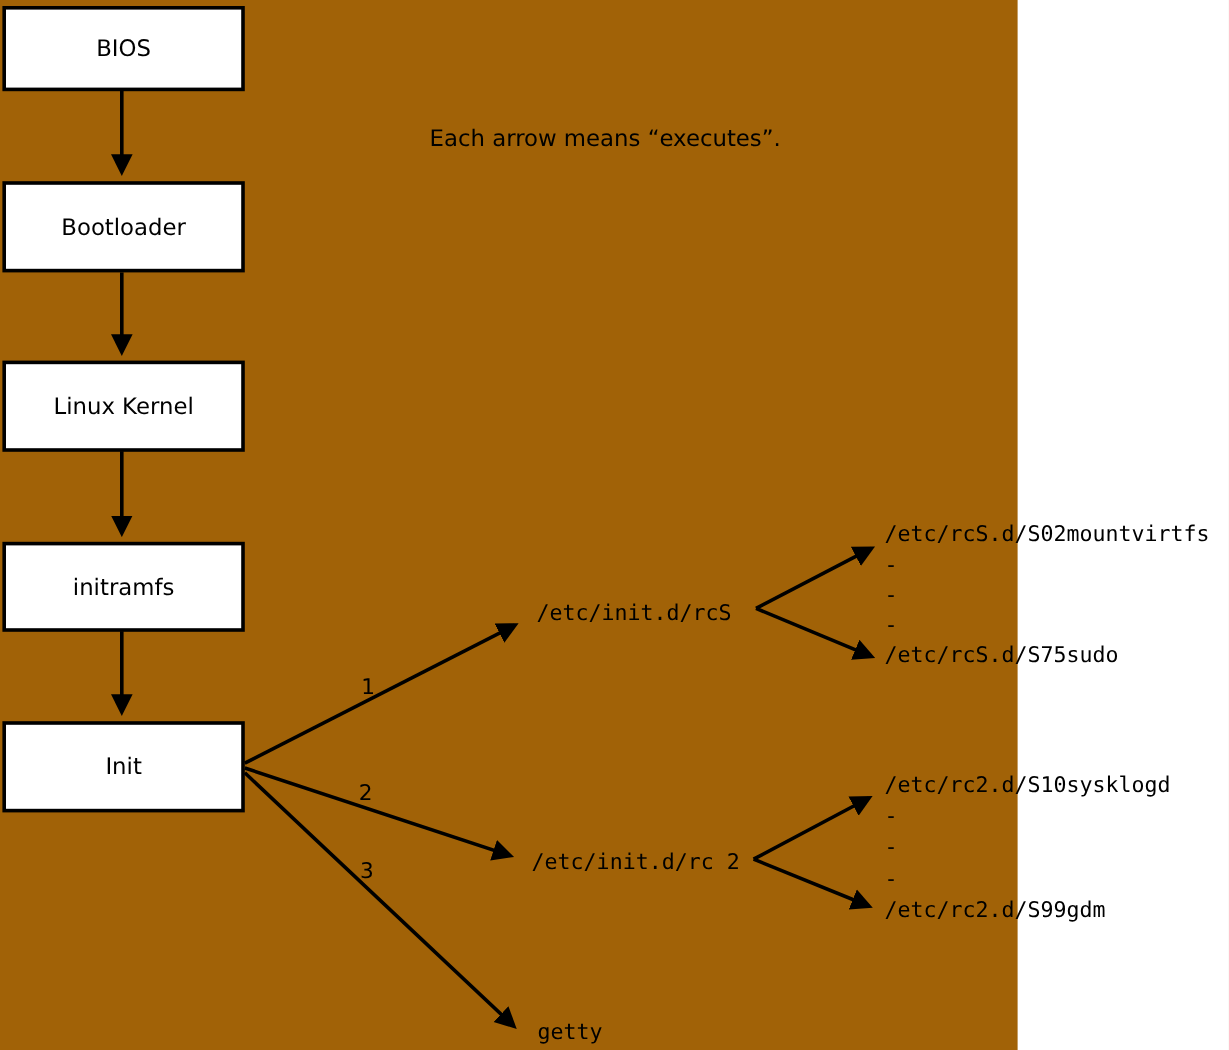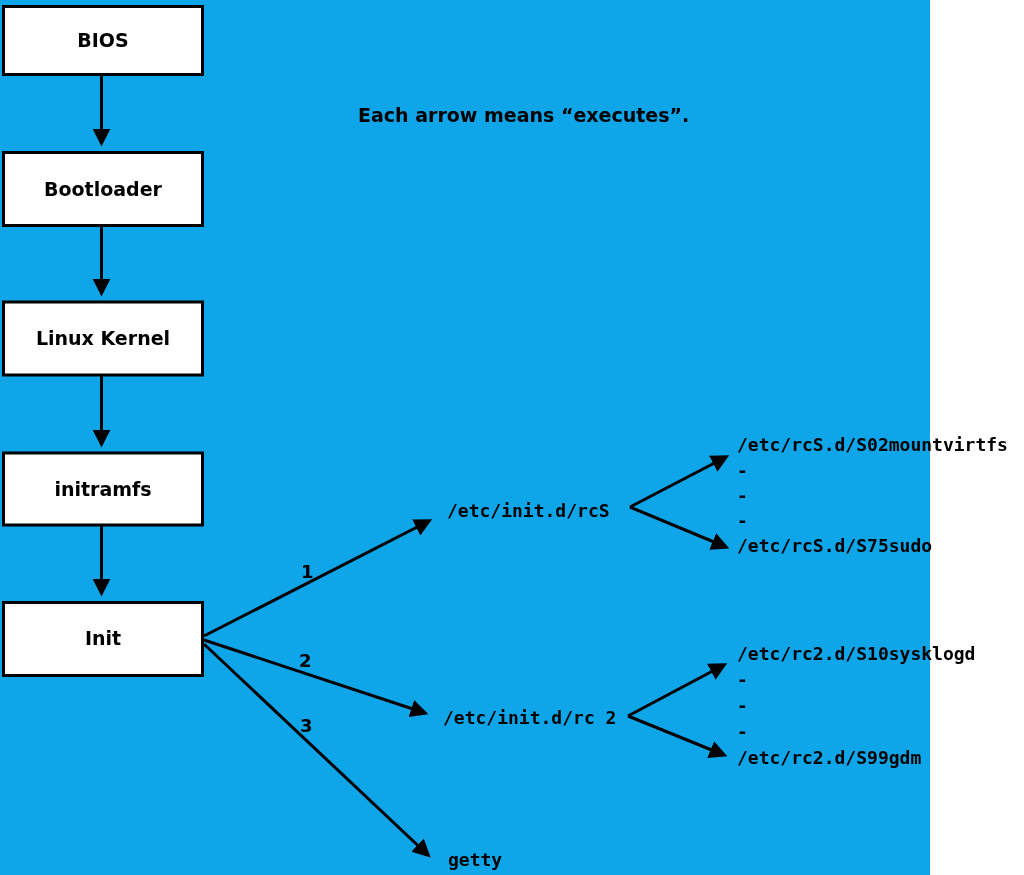--- a/index.html
+++ b/index.html
@@ -2,25 +2,24 @@
 <html><head>
 <meta charset="utf-8">
 <style>
   html, body {
     margin: 0;
     padding: 0;
     background: #ffffff;
   }
   .canvas {
     position: relative;
-    width: 930px;
+    width: 848px;
     height: 875px;
-    background: #0ea5e9;
+    background: #a16207;
     font-family: "DejaVu Sans", "Liberation Sans", sans-serif;
-    font-weight: bold;
   }
   svg { display: block; }
   .box-rect {
     fill: #ffffff;
     stroke: #000000;
     stroke-width: 3;
   }
   .box-label {
     font-family: "DejaVu Sans", "Liberation Sans", sans-serif;
     font-size: 19px;

